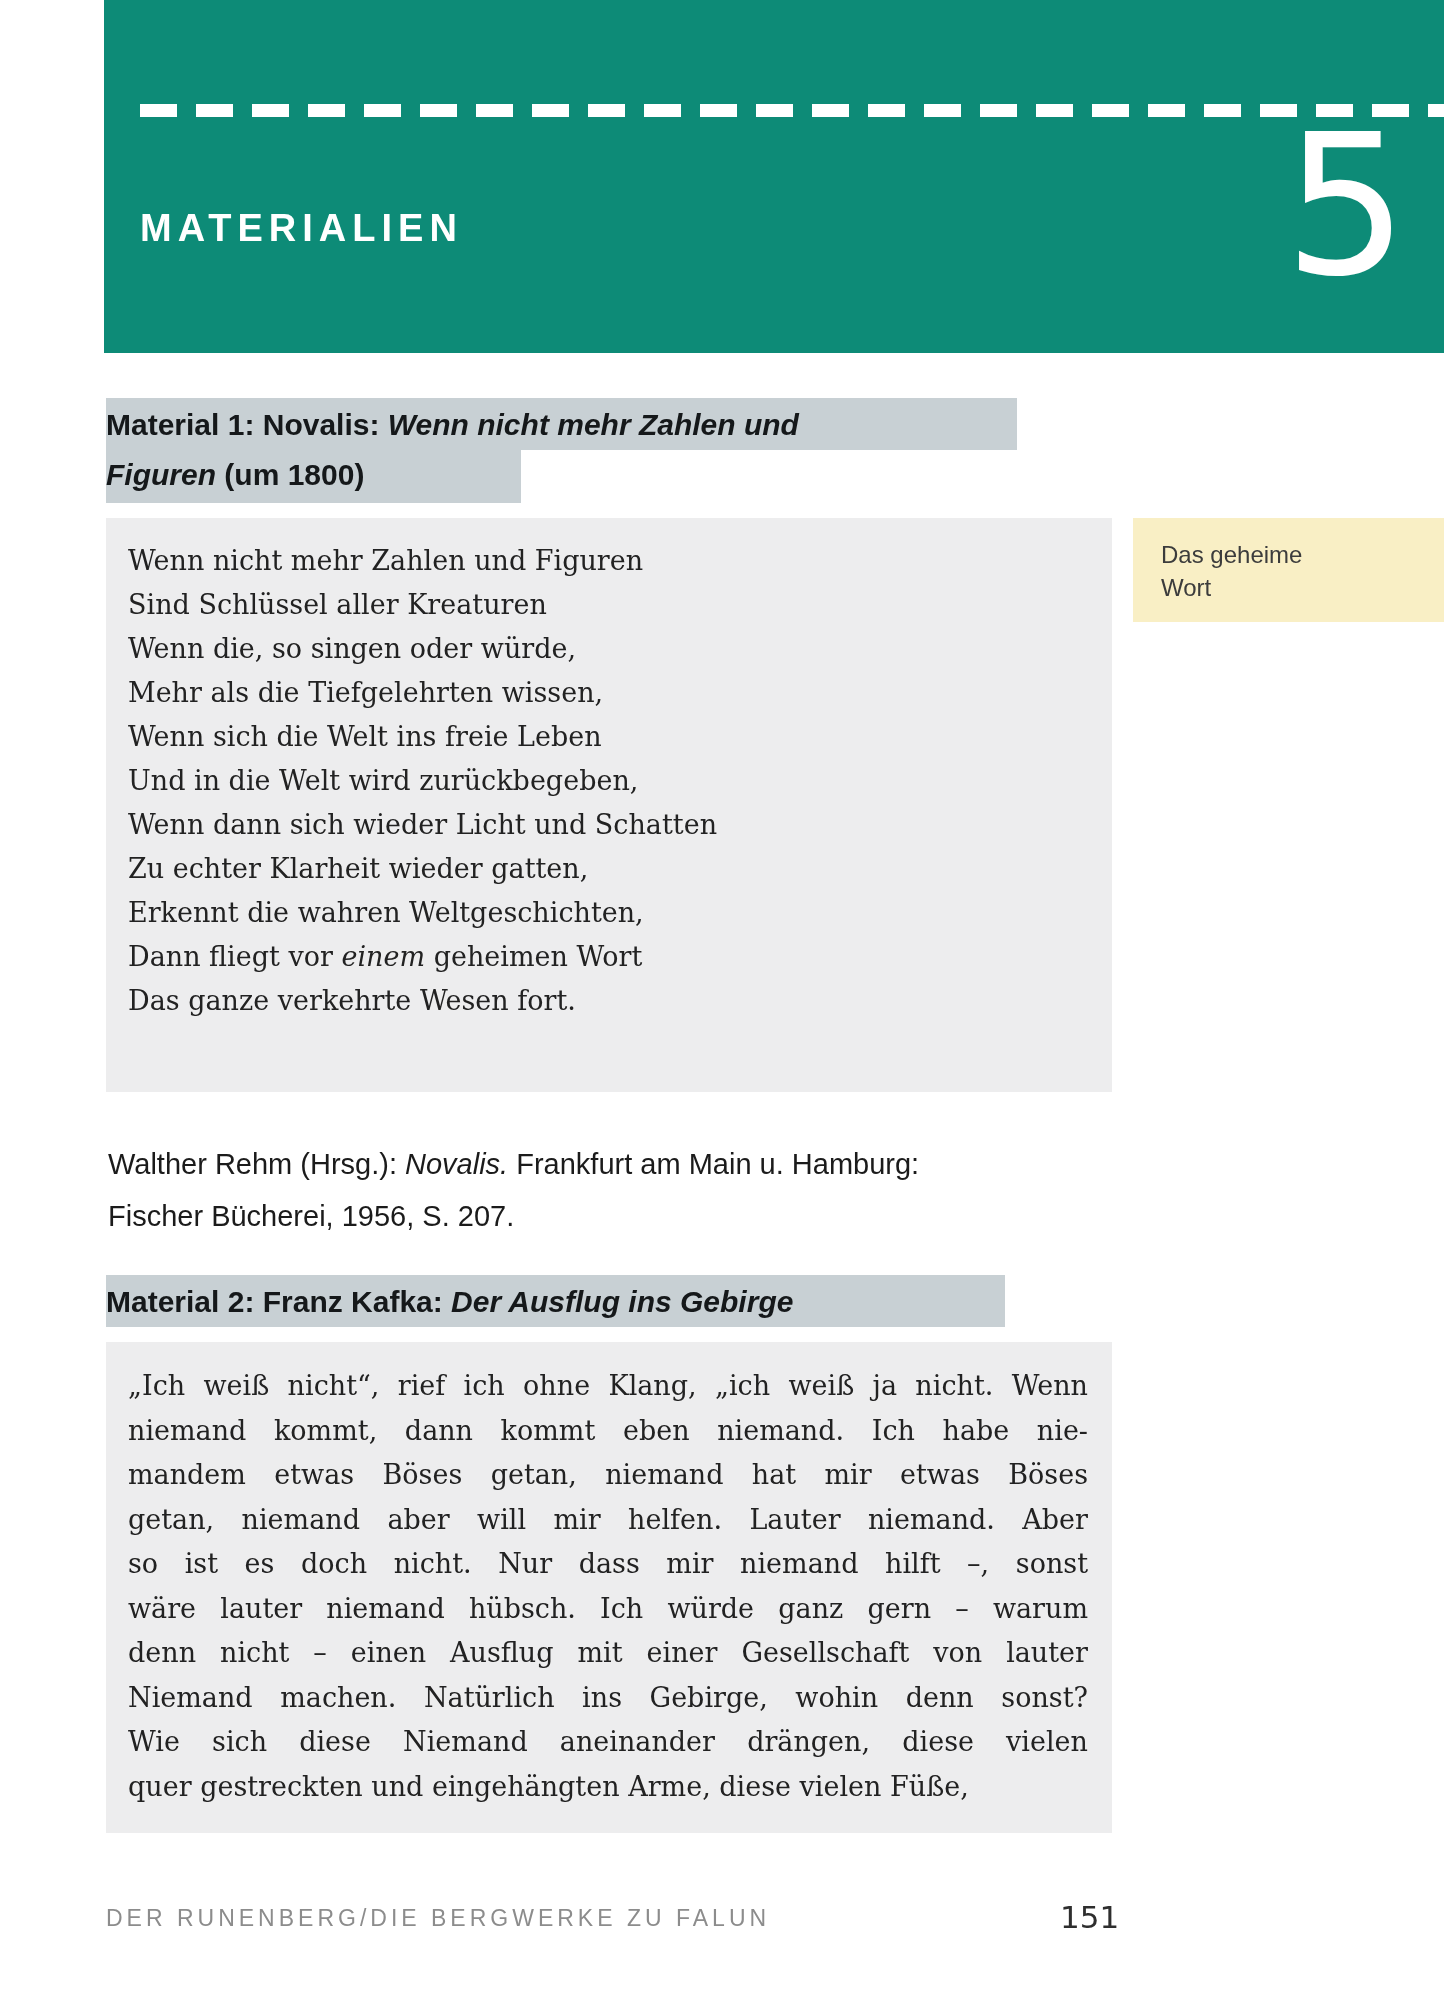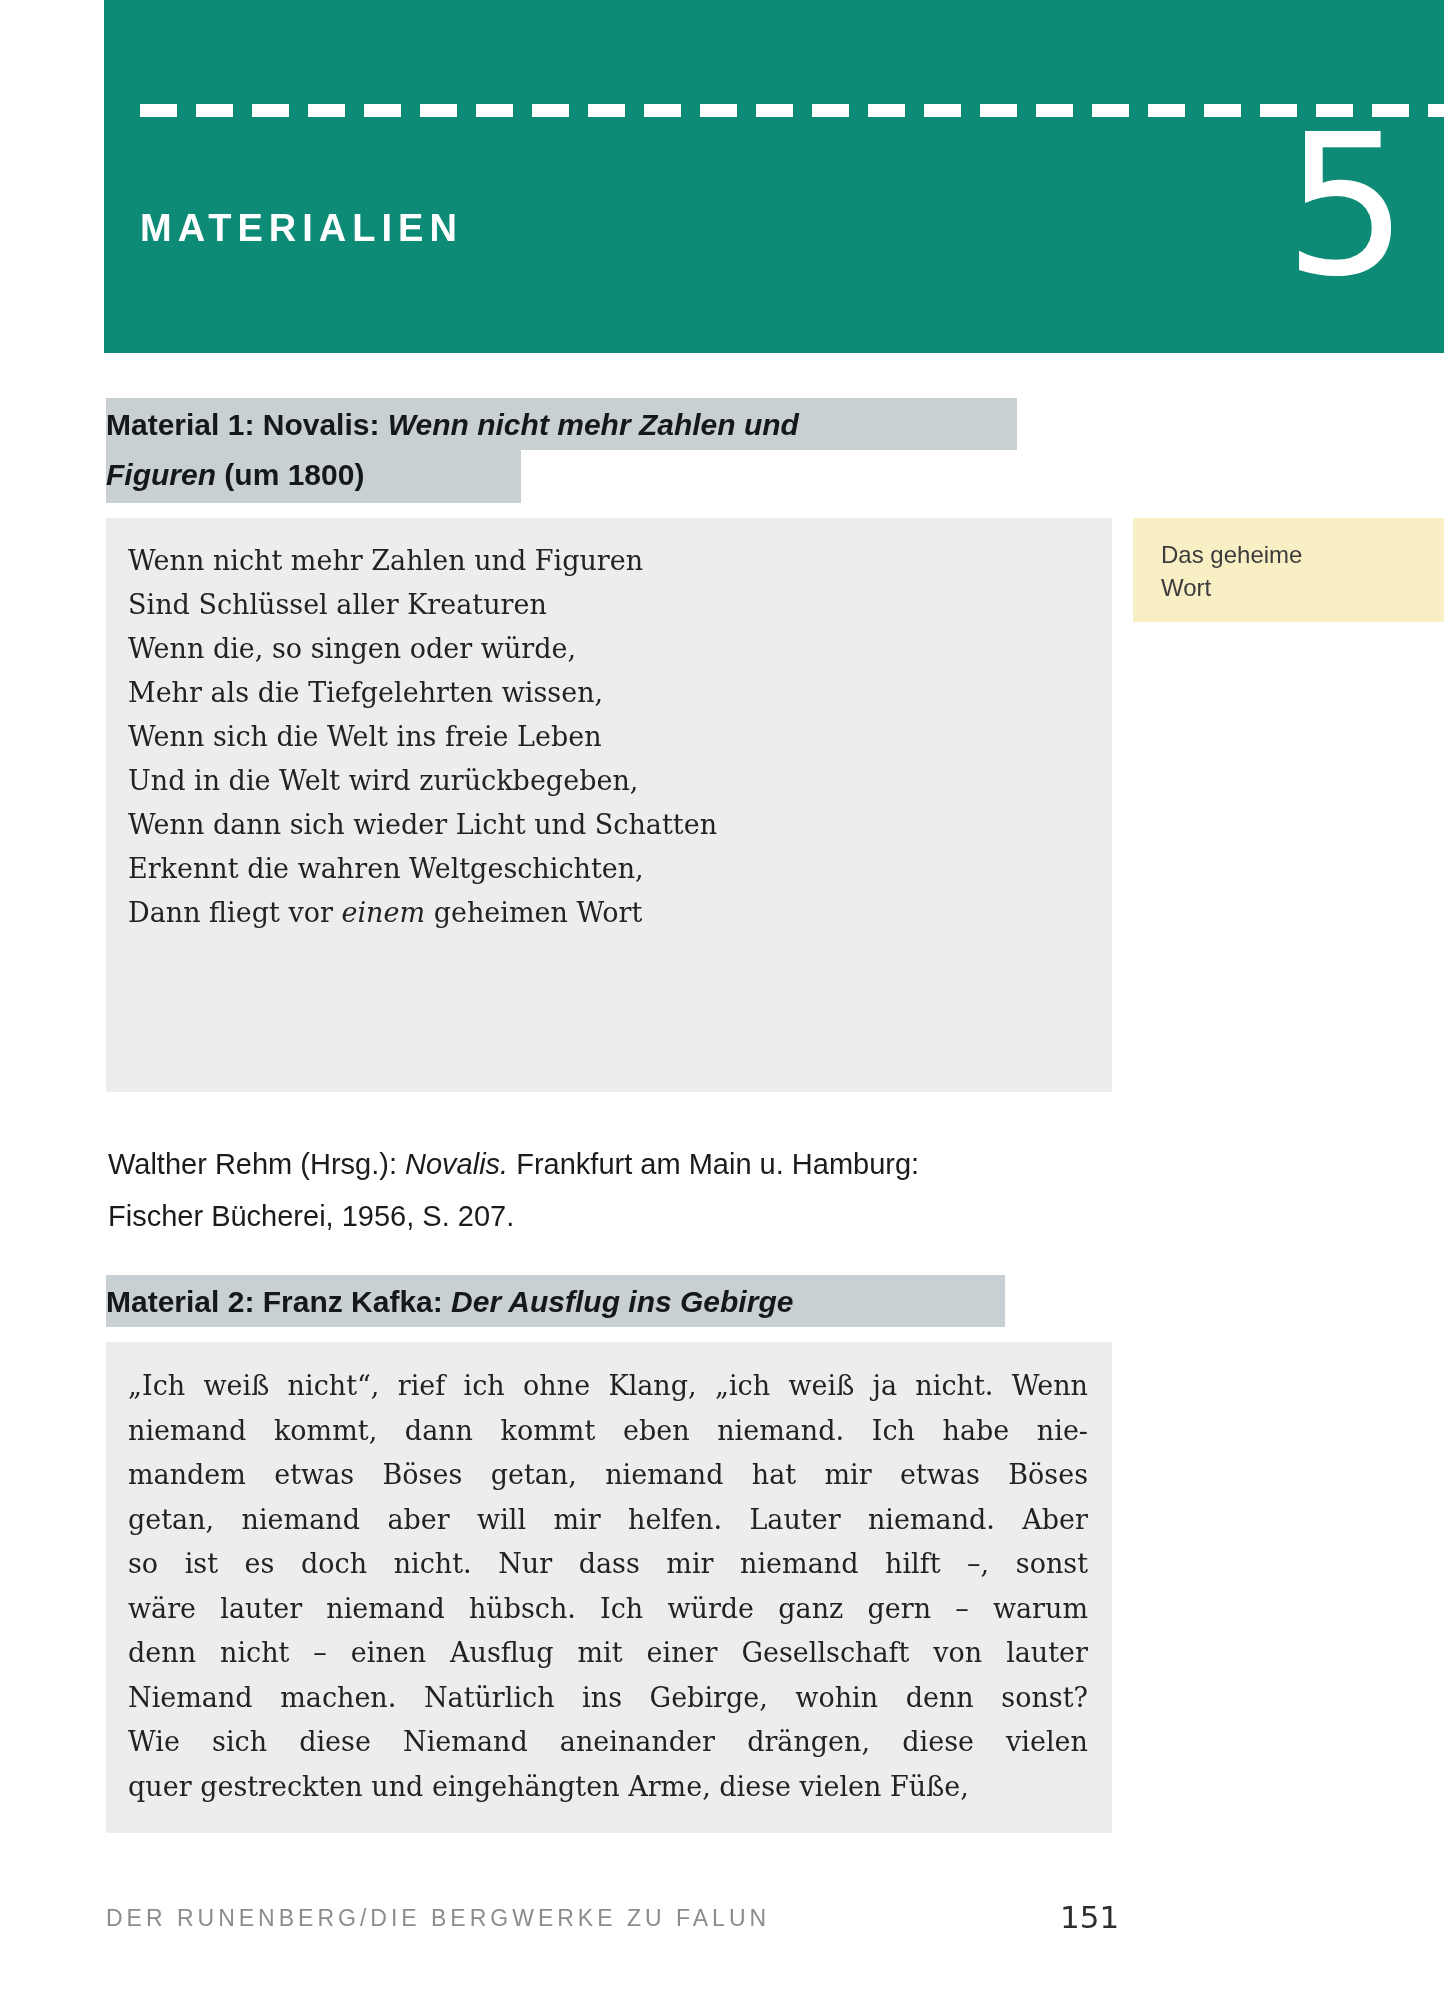--- a/index.html
+++ b/index.html
@@ -64,22 +64,24 @@
   <div class="bar bar-1b"><em>Figuren</em><span> (um 1800)</span></div>
 
   <div class="box box-poem">
     <div class="poem-line">Wenn nicht mehr Zahlen und Figuren</div>
     <div class="poem-line">Sind Schlüssel aller Kreaturen</div>
     <div class="poem-line">Wenn die, so singen oder würde,</div>
     <div class="poem-line">Mehr als die Tiefgelehrten wissen,</div>
     <div class="poem-line">Wenn sich die Welt ins freie Leben</div>
     <div class="poem-line">Und in die Welt wird zurückbegeben,</div>
     <div class="poem-line">Wenn dann sich wieder Licht und Schatten</div>
+    <div class="poem-line">Zu echter Klarheit wieder gatten,</div>
     <div class="poem-line">Erkennt die wahren Weltgeschichten,</div>
     <div class="poem-line"><span>Dann fliegt vor </span><em>einem</em><span> geheimen Wort</span></div>
+    <div class="poem-line">Das ganze verkehrte Wesen fort.</div>
   </div>
 
   <aside class="note">
     <div class="note-line">Das geheime</div>
     <div class="note-line">Wort</div>
   </aside>
 
   <div class="citation">
     <div class="cite-line"><span>Walther Rehm (Hrsg.): </span><em>Novalis.</em><span> Frankfurt am Main u. Hamburg:</span></div>
     <div class="cite-line">Fischer Bücherei, 1956, S. 207.</div>

